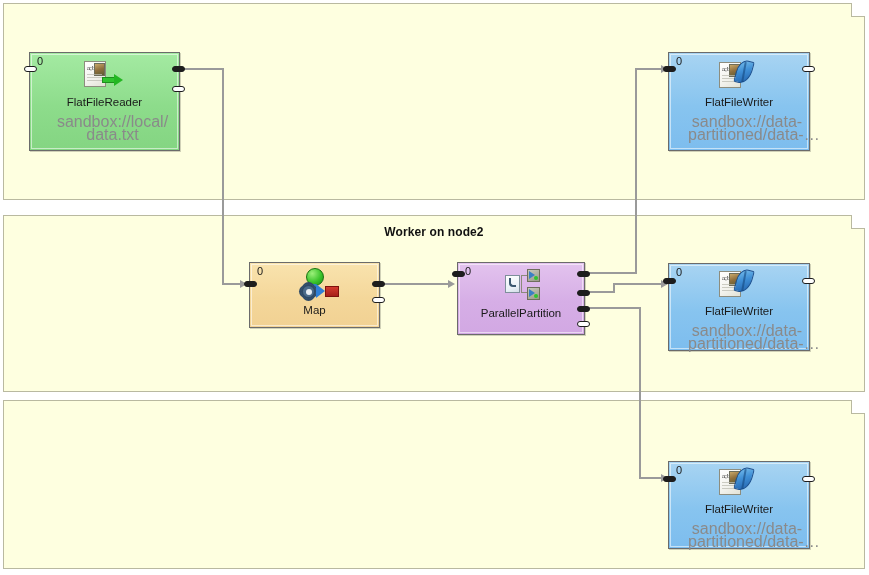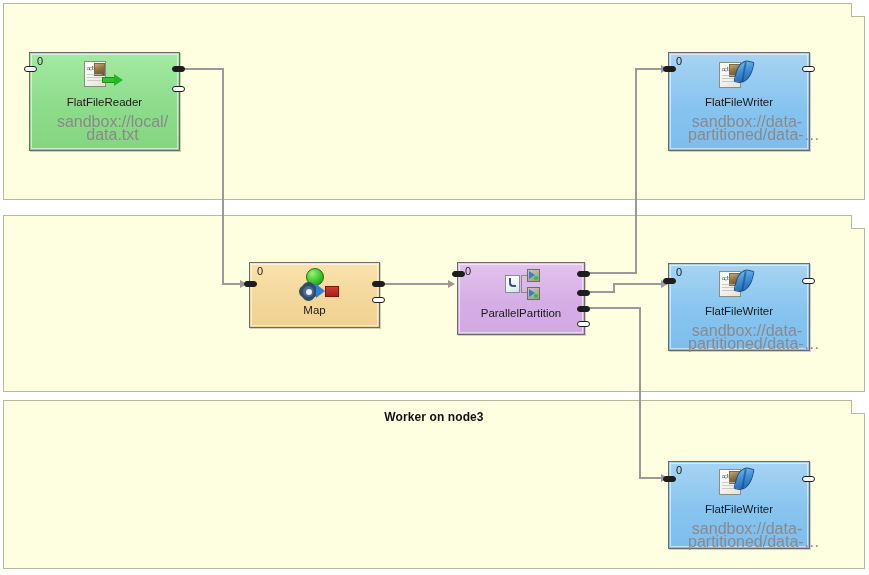--- a/index.html
+++ b/index.html
@@ -224,25 +224,25 @@
 <body>
 
 <div id="canvas">
 
   <div class="panel" style="left:3px;top:3px;width:862px;height:197px;">
     <div class="panel-corner"></div>
   </div>
 
   <div class="panel" style="left:3px;top:215px;width:862px;height:177px;">
     <div class="panel-corner"></div>
+    <div class="panel-title">Worker on node2</div>
   </div>
 
   <div class="panel" style="left:3px;top:400px;width:862px;height:169px;">
     <div class="panel-corner"></div>
-    <div class="panel-title">Worker on node3</div>
   </div>
 
   <div class="wire h" style="left:180px;top:68px;width:44px;"></div>
   <div class="wire v" style="left:222px;top:68px;height:216px;"></div>
   <div class="wire h" style="left:222px;top:283px;width:24px;"></div>
   <div class="arrow" style="left:240px;top:280px;"></div>
 
   <div class="wire h" style="left:380px;top:283px;width:72px;"></div>
   <div class="arrow" style="left:448px;top:280px;"></div>
 

